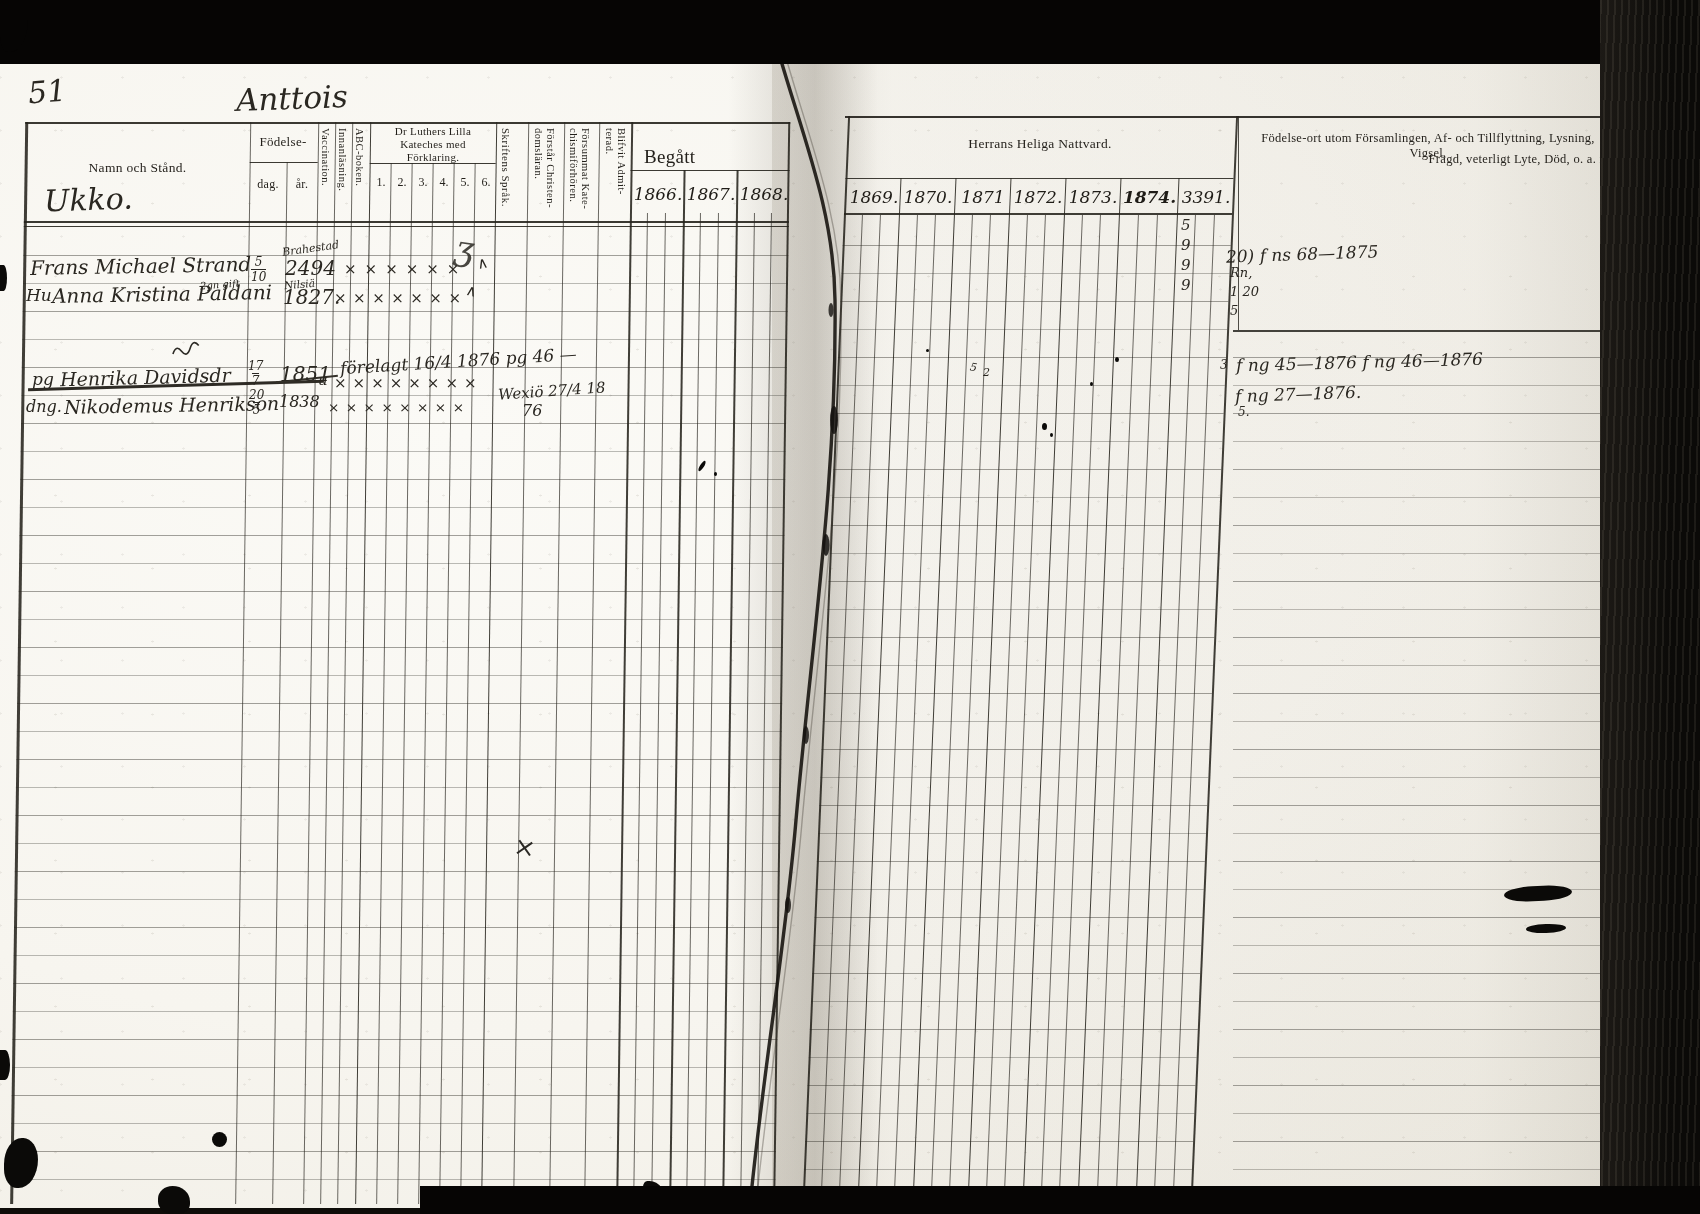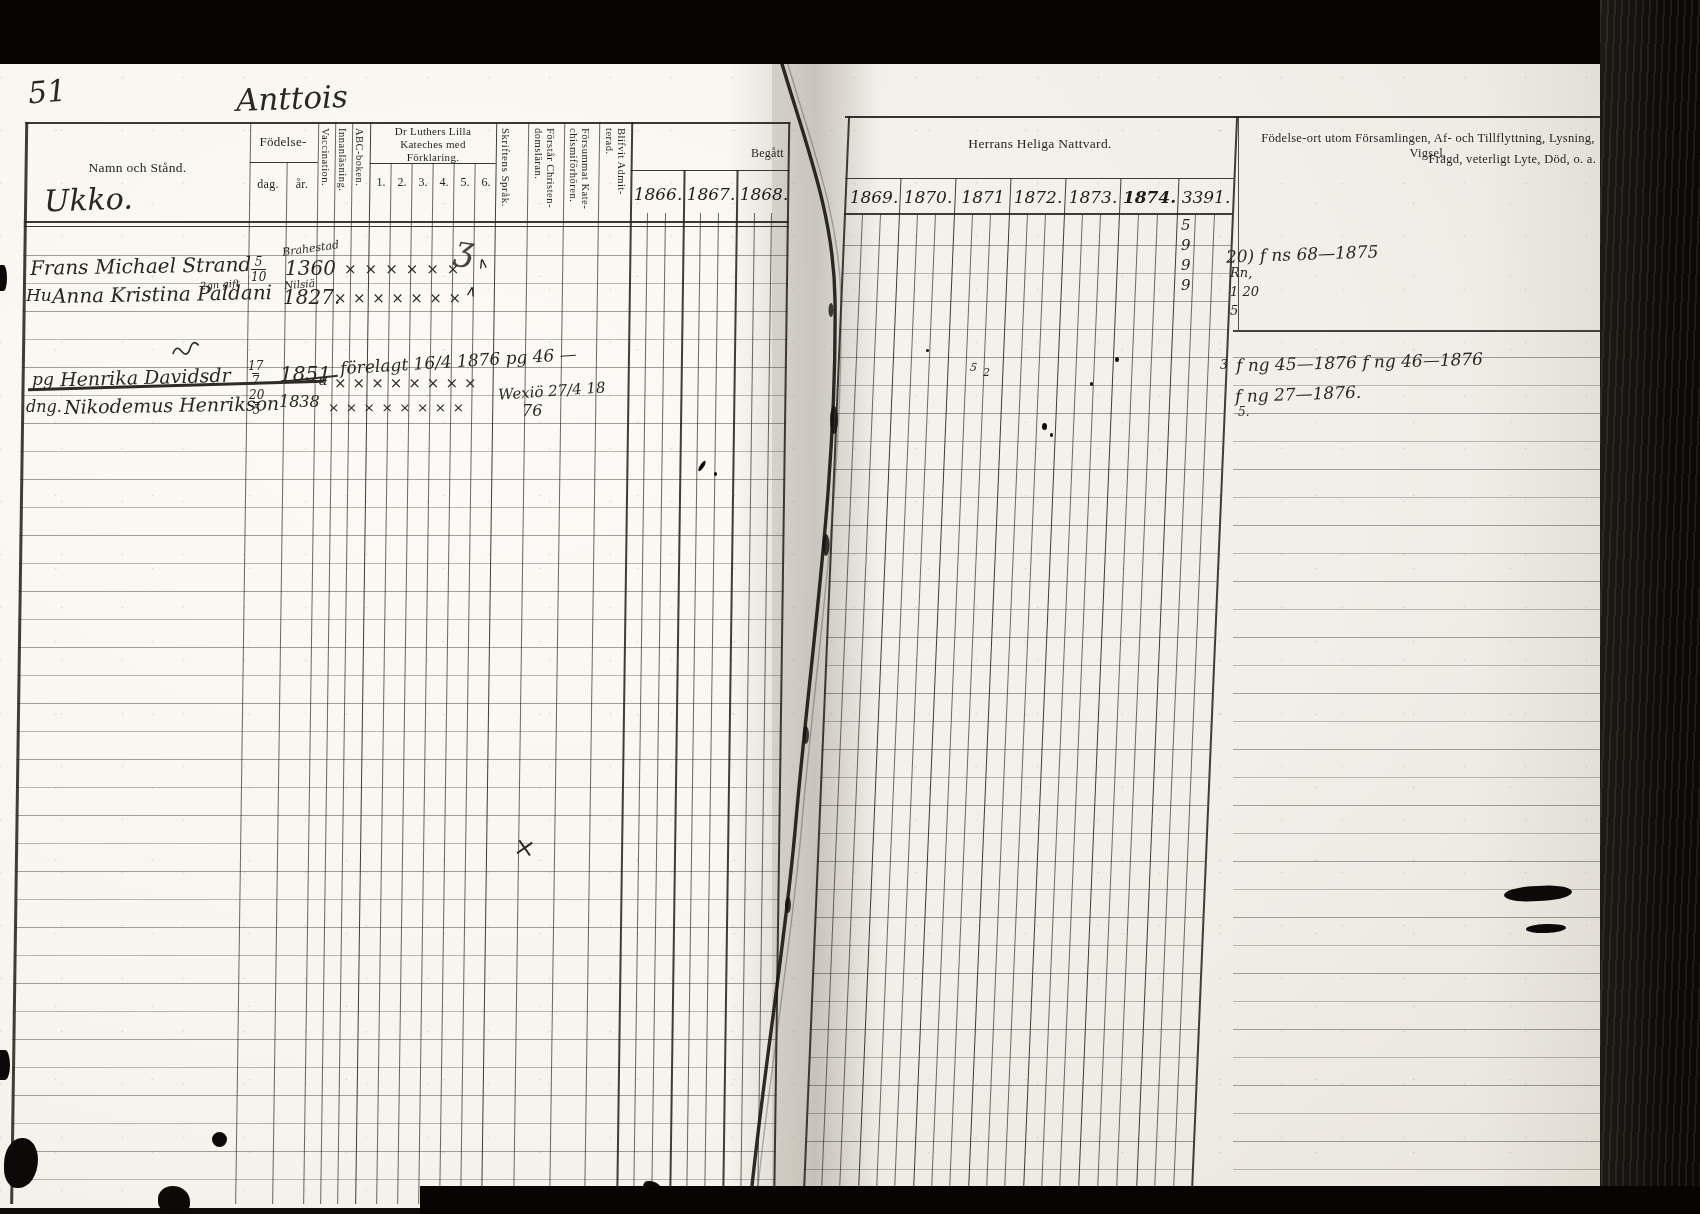--- a/index.html
+++ b/index.html
@@ -240,21 +240,21 @@
     <span>domsläran.</span>
   </div>
   <div class="vh" style="left:567px;top:128px;height:96px;">
     <span>Försummat Kate-</span><br>
     <span>chismiförhören.</span>
   </div>
   <div class="vh" style="left:603px;top:128px;height:96px;">
     <span>Blifvit Admit-</span><br>
     <span>terad.</span>
   </div>
-  <div class="abs ph" style="left:664px;top:146px;width:120px;text-align:right;font-size:12px;">Begått</div>
+  <div class="abs ph" style="left:644px;top:146px;width:120px;text-align:left;font-size:19px;">Begått</div>
   <div class="yr" style="left:633px;width:50px;">1866.</div>
   <div class="yr" style="left:686px;width:50px;">1867.</div>
   <div class="yr" style="left:739px;width:50px;">1868.</div>
 
   <div class="abs ph" style="left:900px;top:136px;width:280px;text-align:center;font-size:13.5px;">Herrans Heliga Nattvard.</div>
   <div class="abs ph" style="left:1243px;top:131px;width:370px;text-align:center;font-size:12.5px;">Födelse-ort utom Församlingen, Af- och Tillflyttning, Lysning, Vigsel,</div>
   <div class="abs ph" style="left:1243px;top:152px;width:370px;text-align:right;font-size:12.5px;">Frägd, veterligt Lyte, Död, o. a. m.</div>
   <div class="yr" style="left:847px;width:54px;top:187px;">1869.</div>
   <div class="yr" style="left:902px;width:52px;top:187px;">1870.</div>
   <div class="yr" style="left:957px;width:52px;top:187px;">1871</div>
@@ -266,21 +266,21 @@
   <div class="hw" style="left:28px;top:74px;font-size:30px;transform:rotate(-5deg);">51</div>
   <div class="hw" style="left:236px;top:80px;font-size:31px;transform:rotate(-2deg);">Anttois</div>
   <div class="hw" style="left:44px;top:182px;font-size:30px;transform:rotate(-2deg);">Ukko.</div>
 
   <div class="hw" style="left:30px;top:254px;font-size:20px;transform:rotate(-1deg);">Frans Michael Strand</div>
   <div class="hw frac" style="left:251px;top:256px;">
     <span>5</span>
     <span class="fb">10</span>
   </div>
   <div class="hw" style="left:282px;top:242px;font-size:11px;transform:rotate(-8deg);">Brahestad</div>
-  <div class="hw" style="left:285px;top:256px;font-size:20px;">1360</div>
+  <div class="hw" style="left:285px;top:256px;font-size:20px;">2494</div>
   <div class="hw" style="left:344px;top:260px;font-size:15px;letter-spacing:8px;">××××××</div>
   <div class="hw" style="left:455px;top:228px;font-size:34px;transform:rotate(8deg);opacity:.85;">ʒ</div>
   <div class="hw" style="left:477px;top:254px;font-size:15px;transform:rotate(-10deg);">∧</div>
 
   <div class="hw" style="left:200px;top:279px;font-size:10px;transform:rotate(-4deg);">2gn gift</div>
   <div class="hw" style="left:26px;top:285px;font-size:17px;">Hu</div>
   <div class="hw" style="left:52px;top:282px;font-size:20px;transform:rotate(-1deg);">Anna Kristina Paldani</div>
   <div class="hw" style="left:284px;top:278px;font-size:10.5px;transform:rotate(-5deg);">Nilsiä</div>
   <div class="hw" style="left:283px;top:285px;font-size:20px;">1827.</div>
   <div class="hw" style="left:334px;top:289px;font-size:15px;letter-spacing:6.5px;">×××××××</div>

